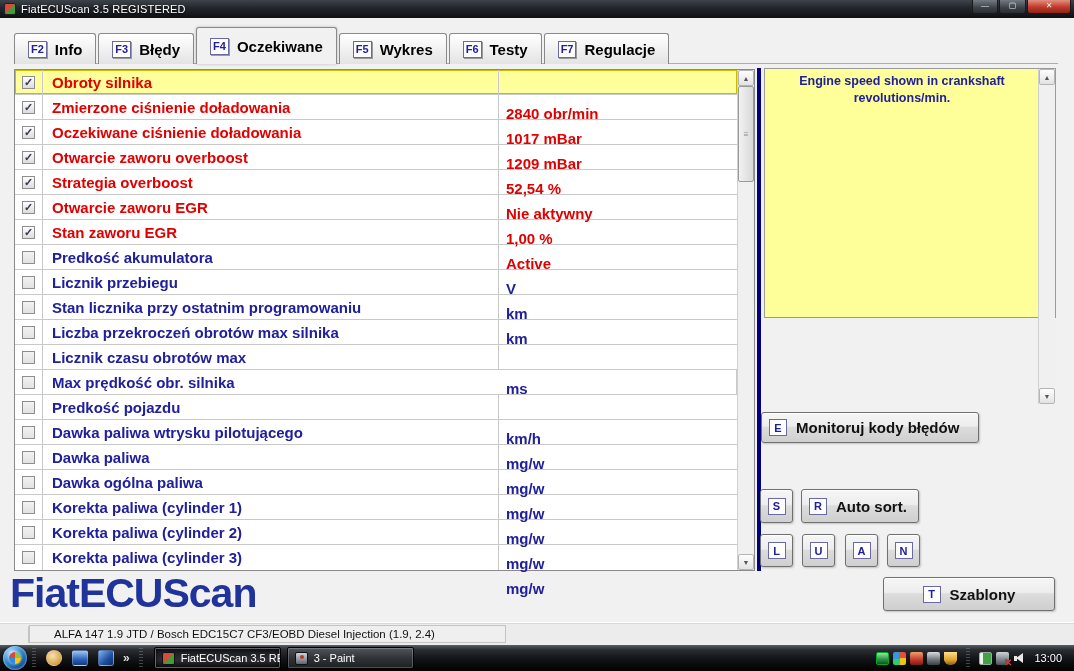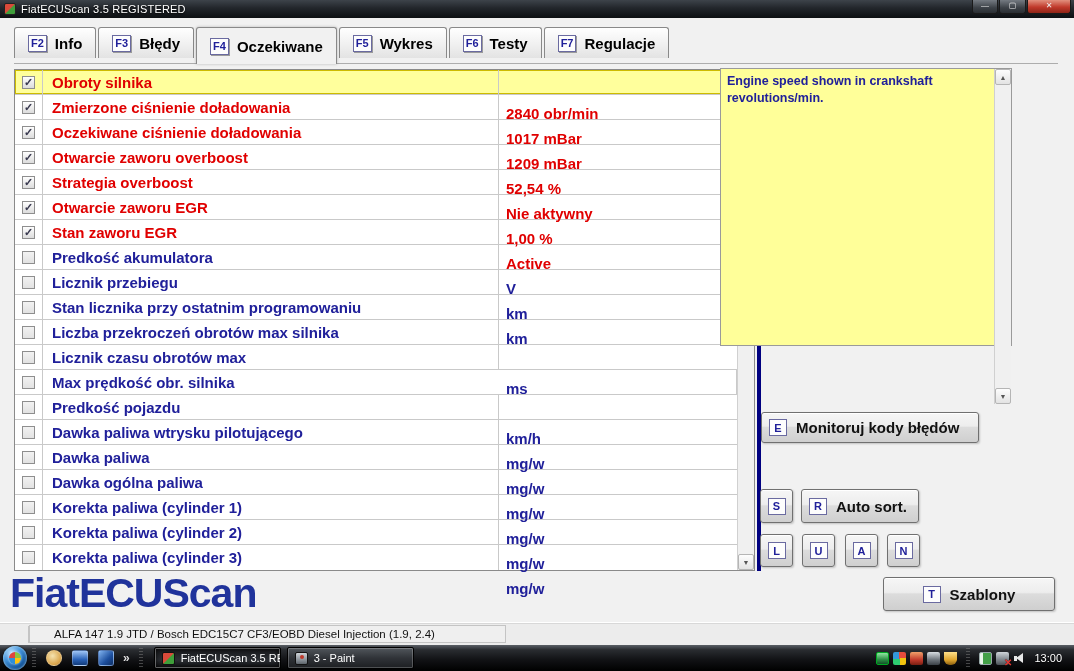--- a/index.html
+++ b/index.html
@@ -22,21 +22,21 @@
     height:14px; border:1px solid #1a1a1a; border-top:none;
     border-radius:0 0 3px 3px; color:#eee; font-size:8px; line-height:12px;
     text-align:center; background:linear-gradient(#747a81,#3c4147 60%,#2a2e33);
   }
   .win-btn.min { width:26px; } .win-btn.max { width:27px; }
   .win-btn.close { width:44px; background:linear-gradient(#e2907e,#c0392b 55%,#8e2417); }
   
   .client { position:absolute; top:18px; left:0; width:1074px; height:604px; background:#f1f1f1; }
   
   .tab-baseline { position:absolute; top:45px; left:14px; width:1044px; height:1px; background:#adadad; }
-  .tabstrip { position:absolute; top:9px; left:14px; height:37px; display:flex; align-items:flex-start; gap:2px; }
+  .tabstrip { position:absolute; top:9px; left:14px; height:37px; display:flex; align-items:flex-end; gap:2px; }
   .tab {
     height:31px; display:flex; align-items:center; gap:8px; padding:0 13px;
     border:1px solid #898989; border-bottom:none; border-radius:3px 3px 0 0;
     background:linear-gradient(#ffffff,#f0f0f0 55%,#e3e3e3); cursor:default; position:relative;
   }
   .tab.active { height:37px; background:#f1f1f1; z-index:3; box-shadow:0 0 3px rgba(0,0,0,.25); }
   .tab-label { font-size:15px; font-weight:bold; color:#000; }
   .kbd {
     min-width:18px; height:17px; padding:0 2px; background:#fdfdfd; color:var(--blue);
     border:1px solid #6a6aa0; box-shadow:1px 1px 0 #9a9a9a; font-size:11px; font-weight:bold;
@@ -70,22 +70,22 @@
   }
   .vscroll .sbtn.up { top:0; } .vscroll .sbtn.down { bottom:0; }
   .sthumb {
     position:absolute; left:0; width:16px; border:1px solid #9a9a9a; border-radius:2px;
     background:linear-gradient(90deg,#f2f2f2,#d8d8d8); font-size:8px; color:#888;
     display:flex; align-items:center; justify-content:center;
   }
   
   .navy-divider { position:absolute; top:50px; left:757px; width:4px; height:503px; background:var(--divider_navy); }
   .infobox {
-    position:absolute; top:50px; left:720px; width:292px; height:278px;
-    background:var(--panel_yellow); border:1px solid #9a9a9a;
+    position:absolute; top:50px; left:764px; width:292px; height:250px;
+    background:var(--panel_yellow); border:1px solid #9a9a9a;text-align:center;
   }
   .infobox-text { position:absolute; top:4px; left:6px; right:22px; font-size:12.5px; font-weight:bold; color:var(--blue); line-height:1.35; }
   .vbtn {
     position:absolute; display:flex; align-items:center; gap:9px; padding:0 7px;
     border:1px solid #707070; border-radius:3px; cursor:default;
     background:linear-gradient(#f6f6f6,#ededed 45%,#dcdcdc 50%,#cfcfcf);
     box-shadow:inset 0 1px 0 #fff, 1px 1px 2px rgba(0,0,0,.2);
     font-size:15px; font-weight:bold; color:#111;
   }
   .vbtn.square { justify-content:center; padding:0; }

